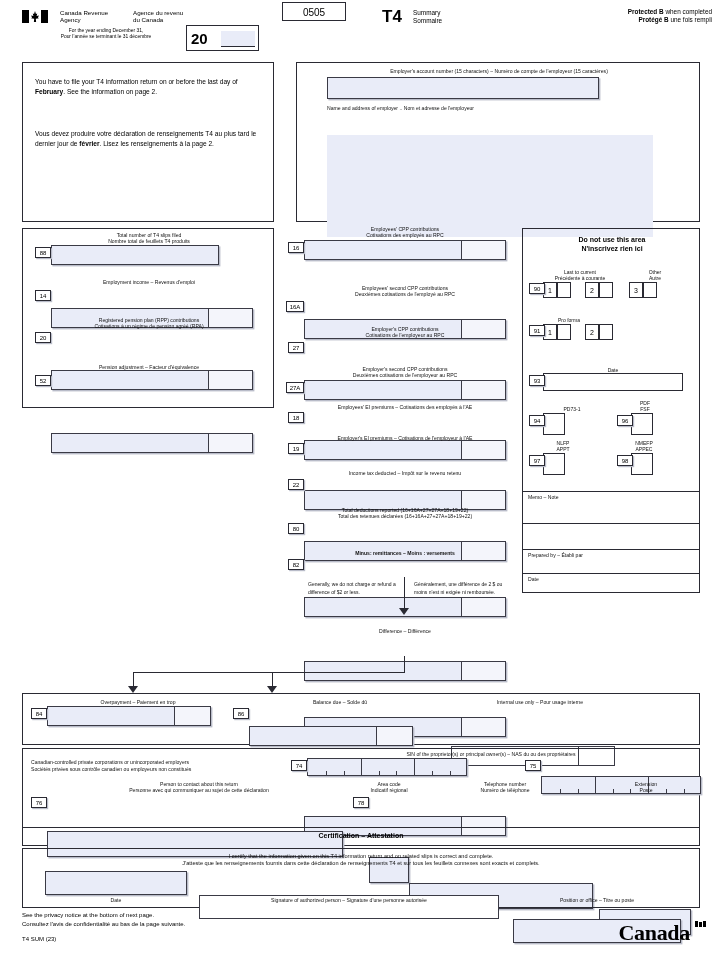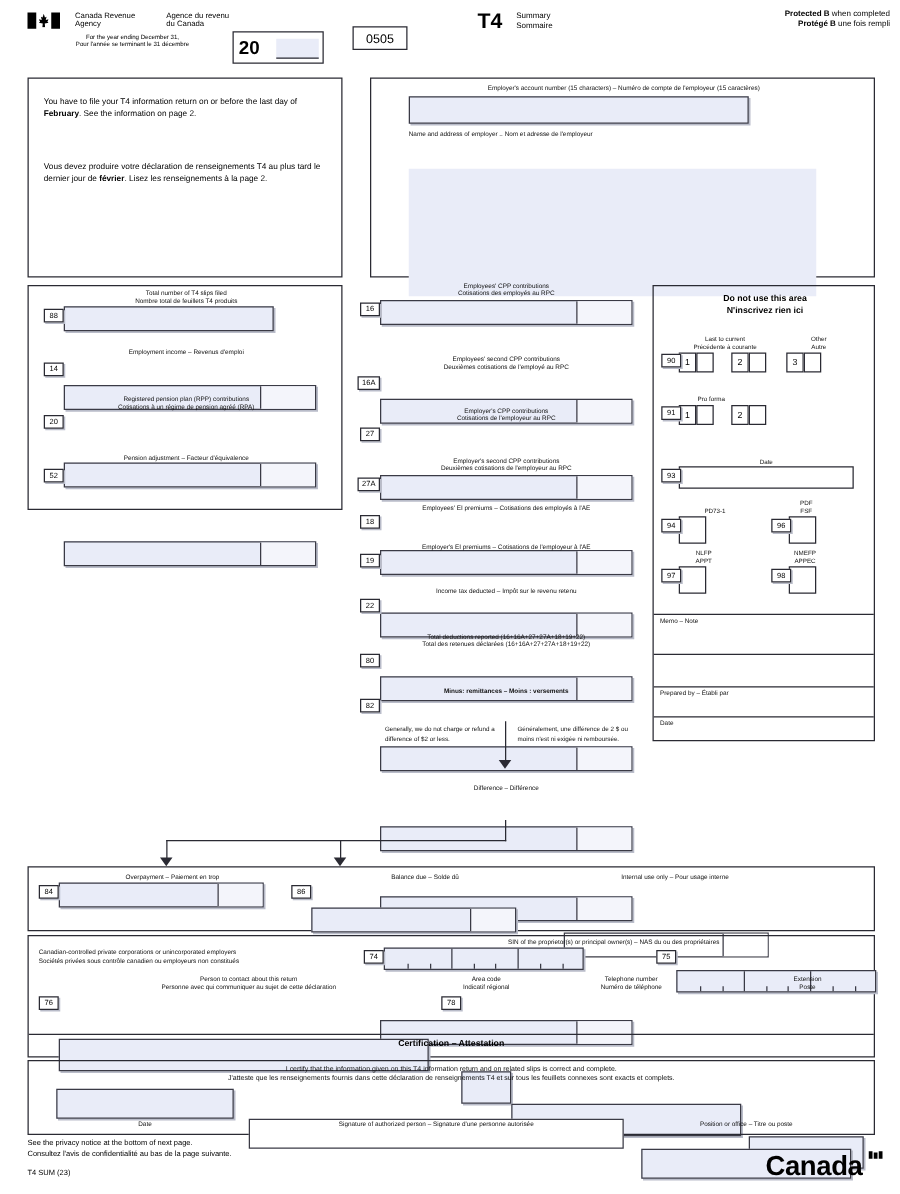--- a/index.html
+++ b/index.html
@@ -78,21 +78,21 @@
     position:absolute; border:1.2px solid #2a2a33; background:#fff;
     font-size:7px; text-align:center; line-height:13px; font-weight:normal;
   }
   .emptycell { position:absolute; border:1.2px solid #2a2a33; background:#fff; }
 
   
   .comb { position:absolute; bottom:0; width:1px; height:4px; background:#3a3a45; }
   .combdiv { position:absolute; top:0; bottom:0; width:1px; background:#3a3a45; }
 
   .canada-word {
-    position:absolute; font-family:Liberation Sans, sans-serif;
+    position:absolute; font-family:Liberation Serif, serif;
     font-size:22px; font-weight:bold; letter-spacing:-0.3px;
   }
   .canada-flag { position:absolute; width:11px; height:6px; }
   .canada-flag .cb { position:absolute; top:0; bottom:0; width:3px; background:#000; }
 </style>
 </head>
 <body>
 
 <div class="page">
 
@@ -113,21 +113,21 @@
   <div class="abs ctr" style="left:30px; top:28px; width:152px; font-size:4.9px; line-height:6px;">
     <div>For the year ending December 31,</div>
     <div>Pour l'année se terminant le 31 décembre</div>
   </div>
 
   <div class="abs box-frame" style="left:186px; top:25px; width:73px; height:26px; border-width:1.3px;">
     <div class="abs b" style="left:4px; top:4px; font-size:15px; line-height:17px;">20</div>
     <div class="abs" style="left:34px; top:5px; width:34px; height:16px; background:#e9ecf8; border-bottom:1.4px solid #2a2a33;"></div>
   </div>
 
-  <div class="abs box-frame ctr" style="left:282px; top:21px; width:44px; height:19px; font-size:10px; line-height:19px;">0505</div>
+  <div class="abs box-frame ctr" style="left:282px; top:2px; width:64px; height:19px; font-size:10px; line-height:19px;">0505</div>
 
   <div class="abs b" style="left:382px; top:8px; font-size:17px; line-height:18px;">T4</div>
   <div class="abs" style="left:413px; top:9px; font-size:6.4px; line-height:7.6px;">
     <div>Summary</div>
     <div>Sommaire</div>
   </div>
 
 
   <div class="abs" style="right:8px; top:8px; text-align:right; font-size:6.4px; line-height:8px;">
     <div><span class="b">Protected B</span><span> when completed</span></div>

